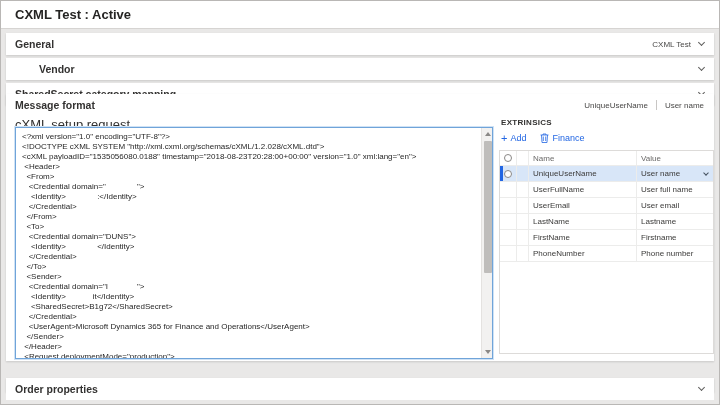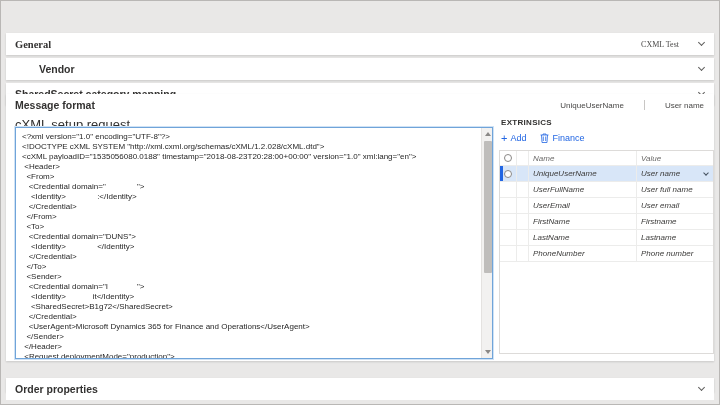--- a/index.html
+++ b/index.html
@@ -26,32 +26,32 @@
     position:absolute; left:5px; right:5px; background:#fff;
     box-shadow:0 1px 2px rgba(0,0,0,.14);
   }
   .fasttab-header {
     position:relative; height:22px; display:flex; align-items:center;
     padding:0 10px 0 9px; background:#fff;
   }
   .fasttab-label { font-size:10.5px; font-weight:bold; color:#333231; }
   .fasttab-right {
     position:absolute; right:10px; top:0; height:100%;
-    display:flex; align-items:center; gap:20px;
+    display:flex; align-items:center; gap:8px;
   }
   .summary-text { font-size:8px; color:#494847; }
   .summary-divider { width:1px; height:10px; background:#c8c6c4; }
 
   .chev {
     width:5px; height:5px;
     border-right:1.2px solid #5f5e5d; border-bottom:1.2px solid #5f5e5d;
     transform:rotate(45deg); margin-top:-3px;
   }
 
-  #sec-general      { top:32px;  height:22px;font-family:Liberation Serif, serif; }
+  #sec-general      { top:32px;  height:22px; }
   #sec-vendor       { top:57px;  height:22px;padding-left:24px; }
   #sec-procurement  { top:82px;  height:22px; }
   #sec-message      { top:93px; height:267px; }
   #sec-order        { top:377px; height:14px; }
 
   
   .mf-body { position:absolute; left:0; top:21px; right:0; bottom:0; }
 
   .field-label {
     position:absolute; left:9px; top:2px;
@@ -107,21 +107,21 @@
 
   .grid {
     position:absolute; left:493px; top:35px; width:215px; height:204px;
     background:#fff; border:1px solid #dddbd9;
   }
   .grid-row {
     position:relative; display:flex; height:16px; align-items:stretch;
     border-bottom:1px solid #ececeb; font-size:8px; color:#3b3a39;
   }
   .grid-row.header { height:15px; color:#6b6a69; }
-  .cell { display:flex; align-items:center; padding:0 4px; border-right:1px solid #ececeb;font-style:italic; }
+  .cell { display:flex; align-items:center; padding:0 4px; border-right:1px solid #ececeb; }
   .c-radio { width:17px; justify-content:center; padding:0; }
   .c-gap   { width:12px; padding:0; }
   .c-name  { flex:1; }
   .c-value { width:76px; border-right:none; position:relative; }
 
   .radio-circle {
     width:8px; height:8px; border:1px solid #8a8886; border-radius:50%;
     background:#fff;
   }
   .grid-row.selected { background:#d8e6f8; }
@@ -135,20 +135,23 @@
     border-right:1.2px solid #44505e; border-bottom:1.2px solid #44505e;
     transform:rotate(45deg);
   }
   .trash-icon { display:block; }
 </style>
 </head>
 <body>
 
 <div class="page">
 
+  <div class="titlebar">
+    <span class="title">CXML Test : Active</span>
+  </div>
 
   <div class="card" id="sec-general">
     <div class="fasttab-header">
       <span class="fasttab-label">General</span>
       <span class="fasttab-right">
         <span class="summary-text">CXML Test</span>
         <span class="chev"></span>
       </span>
     </div>
   </div>
@@ -262,34 +265,34 @@
         <div class="grid-row">
           <span class="cell c-radio"></span>
           <span class="cell c-gap"></span>
           <span class="cell c-name">UserEmail</span>
           <span class="cell c-value">User email</span>
         </div>
 
         <div class="grid-row">
           <span class="cell c-radio"></span>
           <span class="cell c-gap"></span>
+          <span class="cell c-name">LastName</span>
+          <span class="cell c-value">Lastname</span>
+        </div>
+
+        <div class="grid-row">
+          <span class="cell c-radio"></span>
+          <span class="cell c-gap"></span>
           <span class="cell c-name">FirstName</span>
           <span class="cell c-value">Firstname</span>
         </div>
 
         <div class="grid-row">
           <span class="cell c-radio"></span>
           <span class="cell c-gap"></span>
-          <span class="cell c-name">LastName</span>
-          <span class="cell c-value">Lastname</span>
-        </div>
-
-        <div class="grid-row">
-          <span class="cell c-radio"></span>
-          <span class="cell c-gap"></span>
           <span class="cell c-name">PhoneNumber</span>
           <span class="cell c-value">Phone number</span>
         </div>
       </div>
 
     </div>
   </div>
 
   <div class="card" id="sec-order">
     <div class="fasttab-header">

